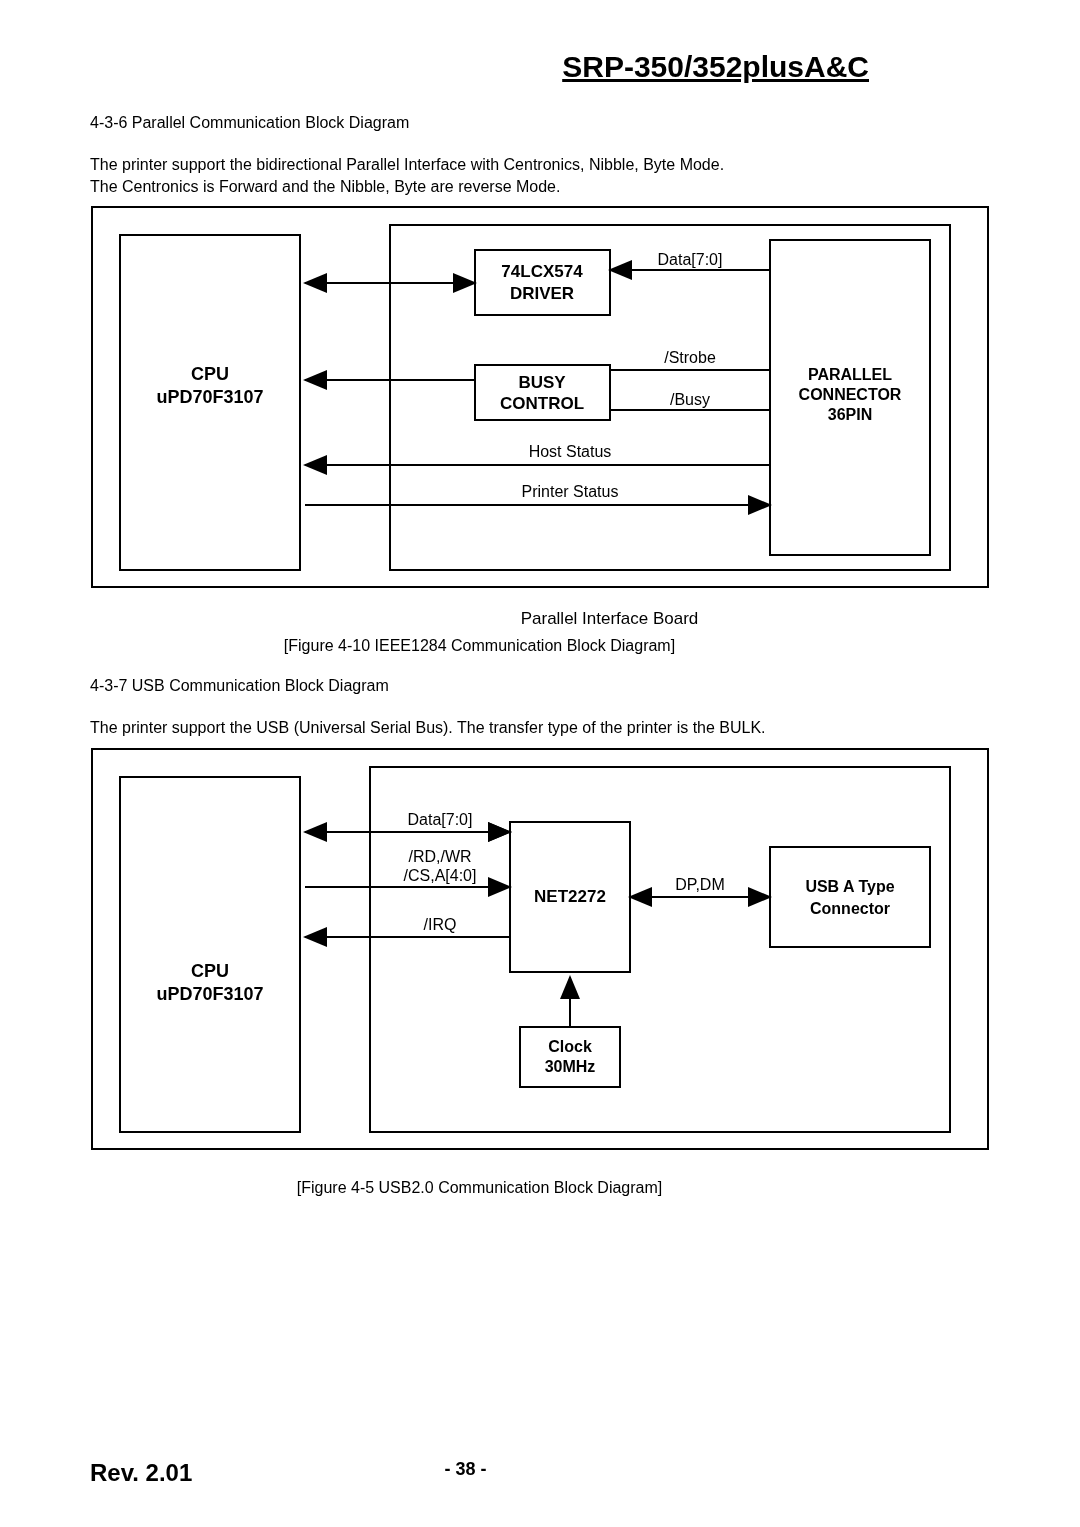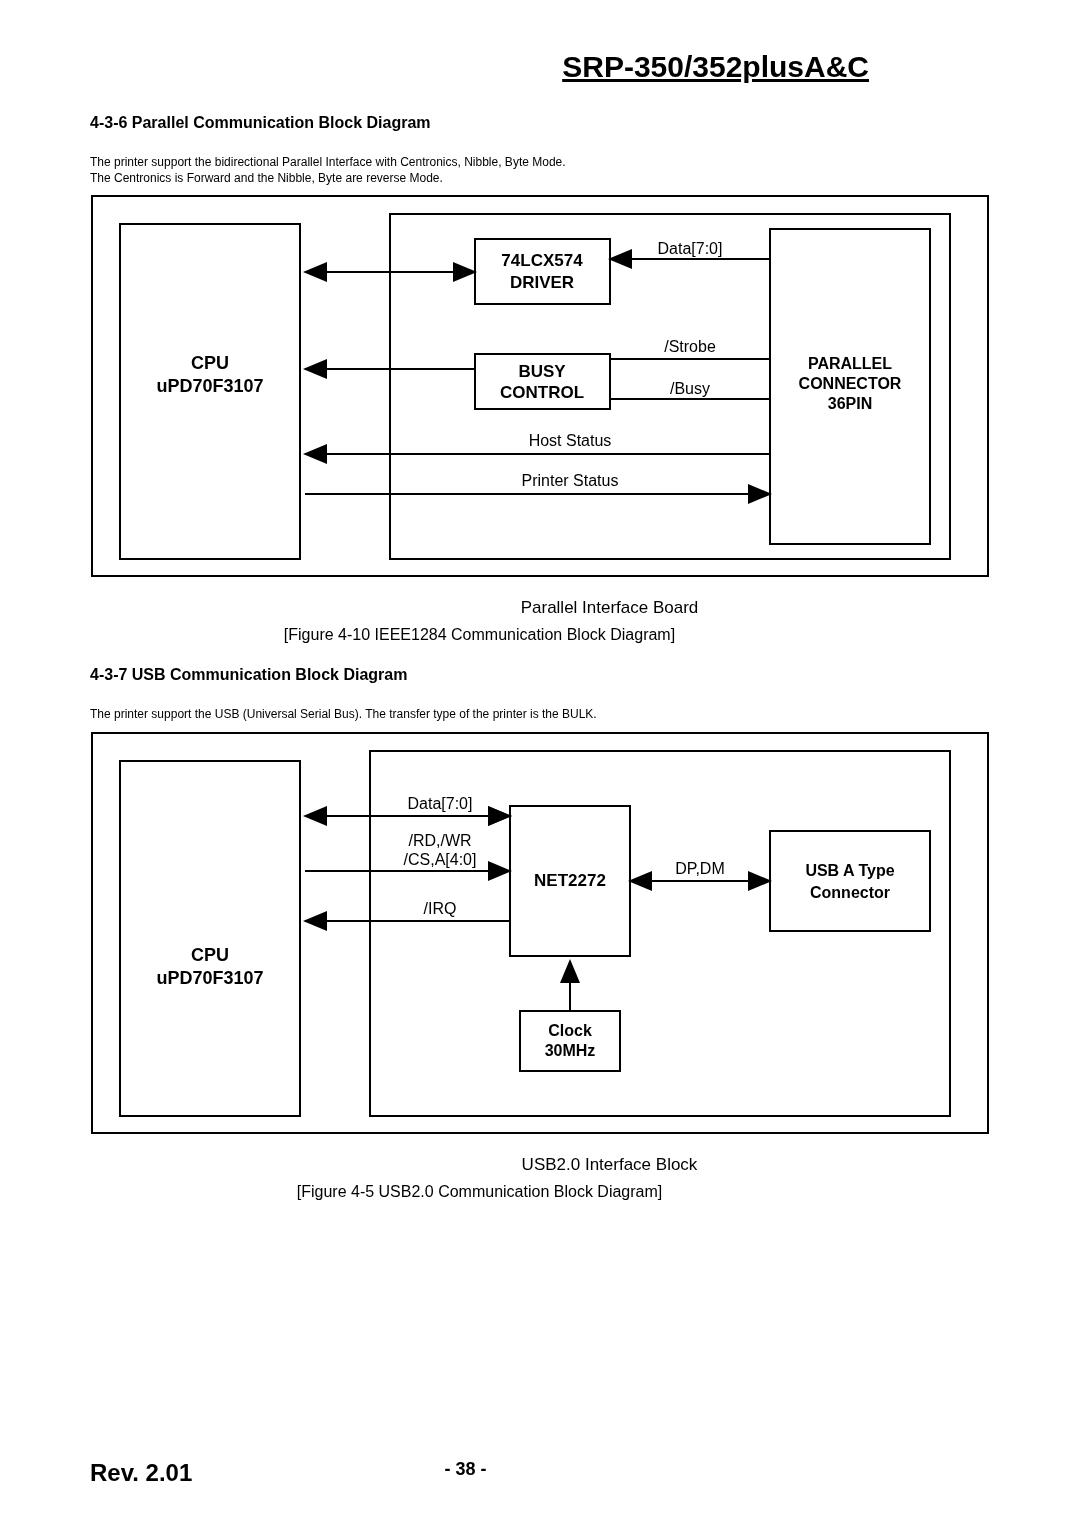--- a/index.html
+++ b/index.html
@@ -18,25 +18,25 @@
   }
   .header-title {
     text-align: right;
     font-size: 30px;
     font-weight: bold;
     text-decoration: underline;
     margin-bottom: 30px;
   }
   .section-title {
     font-size: 16px;
-    font-weight: bold;
+    font-weight: normal;
     margin: 22px 0 6px 0;
   }
   .body-text {
-    font-size: 12px;
+    font-size: 16px;
     margin: 22px 0 6px 0;
     line-height: 1.35;
   }
   .figure-caption {
     text-align: center;
     font-size: 16px;
     margin: 8px 0 20px 0;
   }
   .diagram-wrap {
     margin-top: 8px;
@@ -180,21 +180,20 @@
       <text x="350" y="134" text-anchor="middle" font-size="16">/CS,A[4:0]</text>
 
       <line x1="420" y1="190" x2="215" y2="190" stroke="#000" stroke-width="2" marker-end="url(#ah2)"></line>
       <text x="350" y="183" text-anchor="middle" font-size="16">/IRQ</text>
 
       <line x1="540" y1="150" x2="680" y2="150" stroke="#000" stroke-width="2" marker-end="url(#ah2)" marker-start="url(#ahs2)"></line>
       <text x="610" y="143" text-anchor="middle" font-size="16">DP,DM</text>
 
       <line x1="480" y1="280" x2="480" y2="230" stroke="#000" stroke-width="2" marker-end="url(#ah2)"></line>
     </svg>
-    <div class="diagram-sub" style="padding-left:260px;">USB2.0 Interface Block</div>
   </div>
 
   <div class="figure-caption">[Figure 4-5 USB2.0 Communication Block Diagram]</div>
 
   <div class="footer">
     <span class="rev">Rev. 2.01</span>
     <span class="pg">- 38 -</span>
   </div>
 </div>
 

